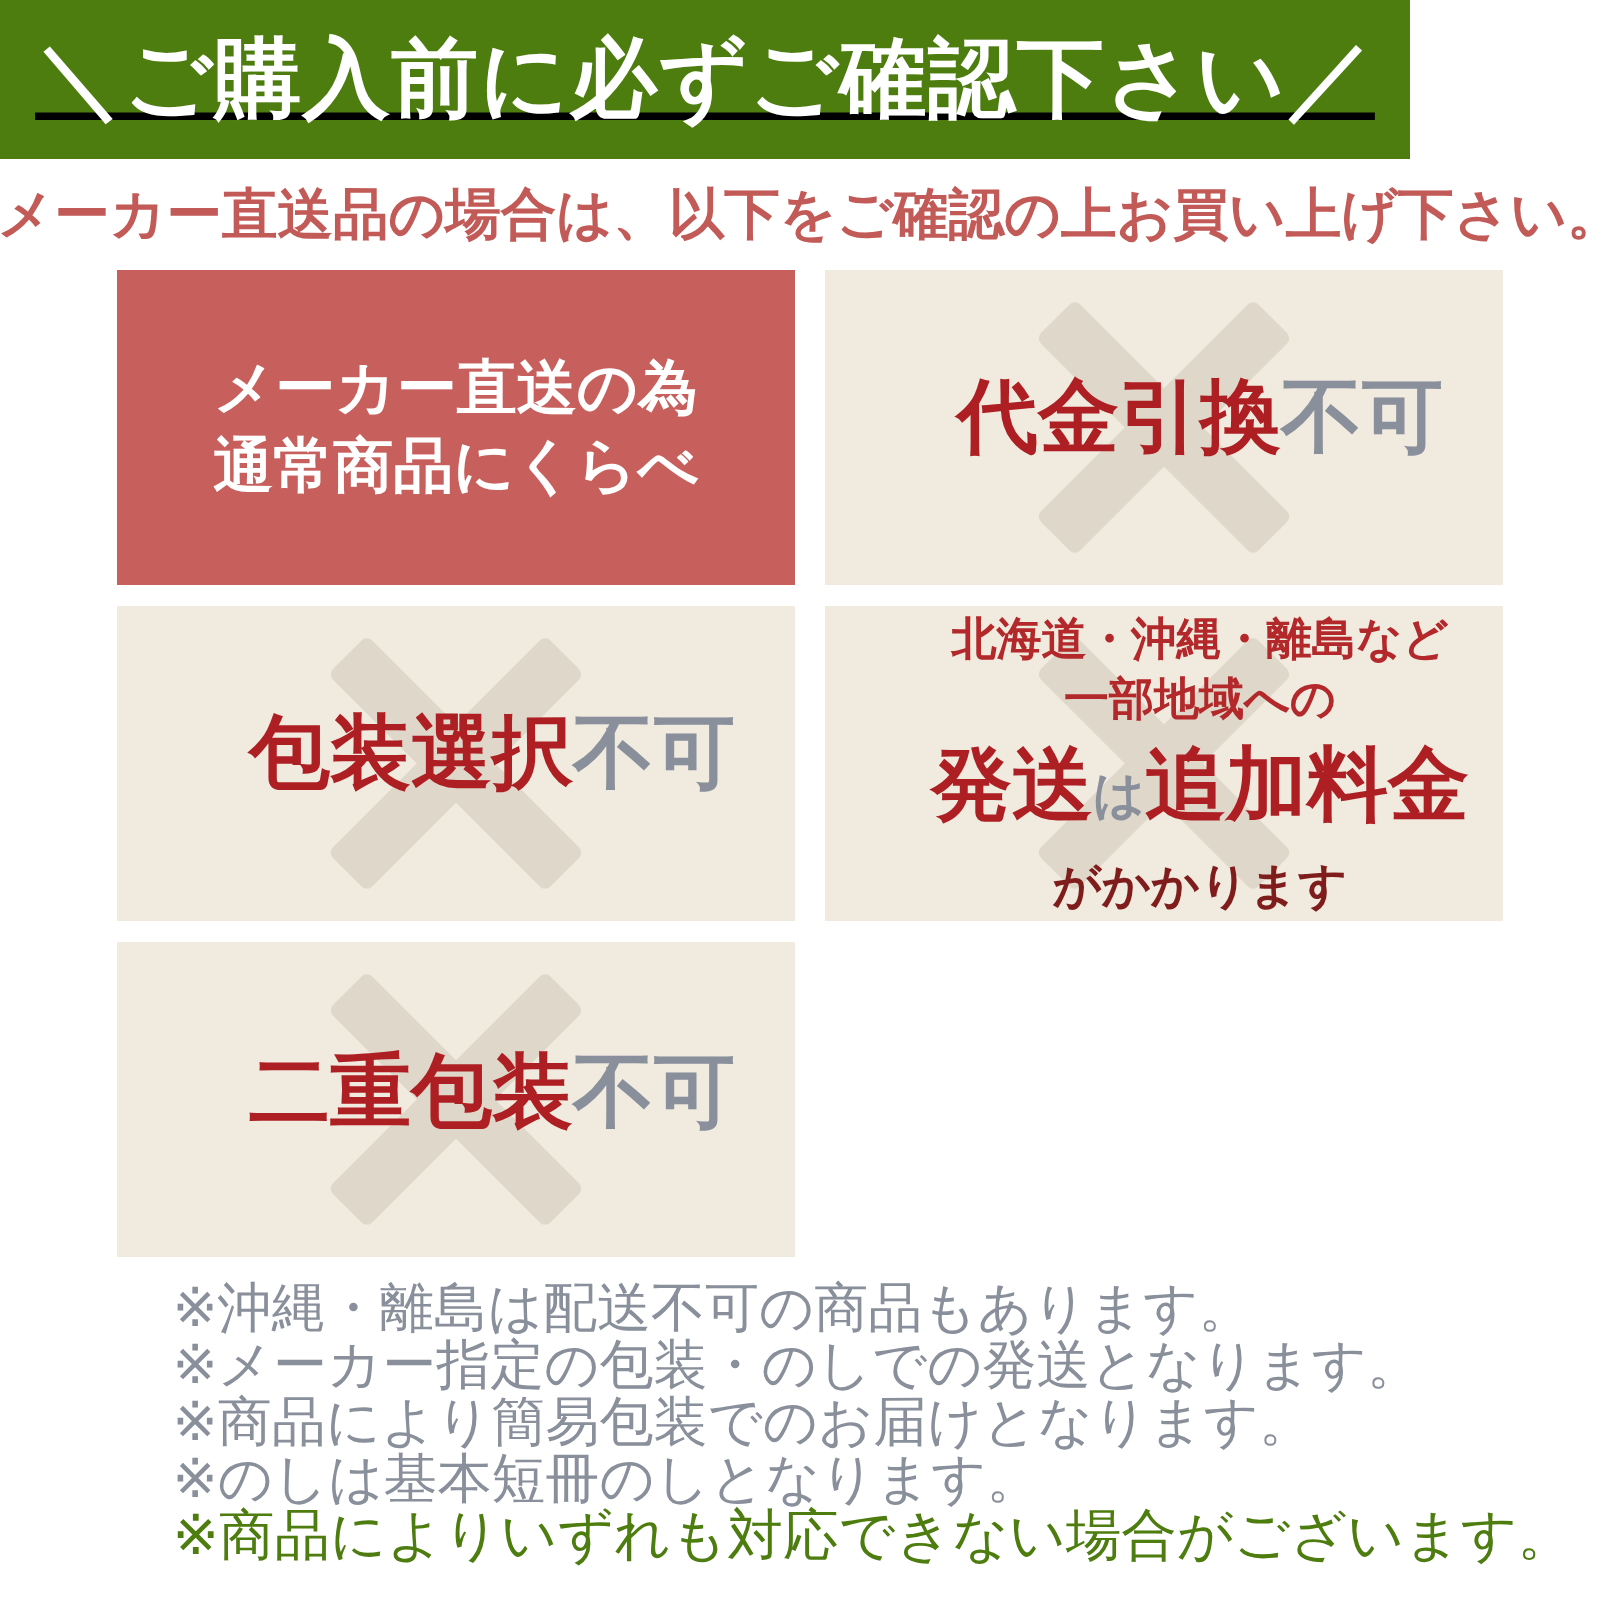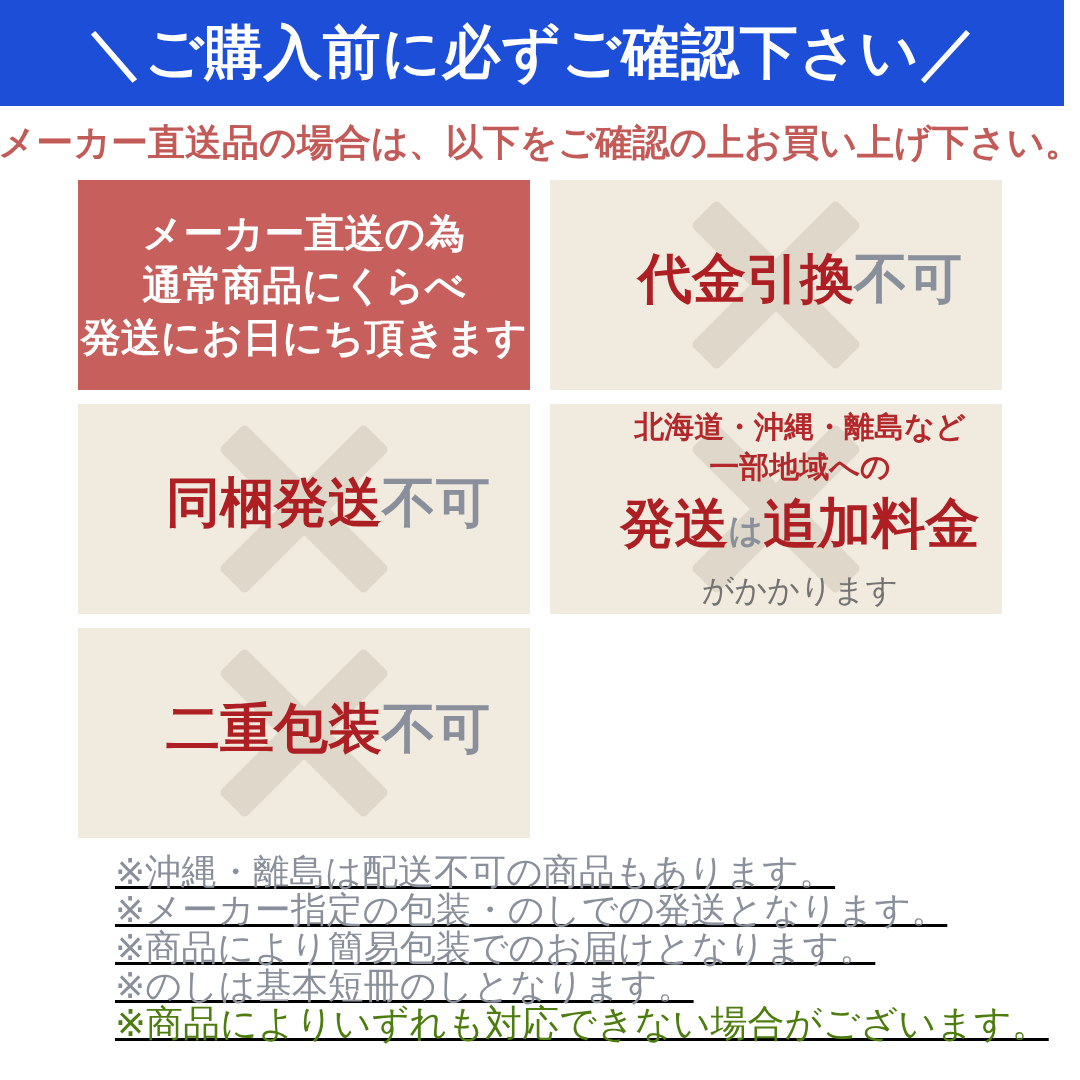--- a/index.html
+++ b/index.html
@@ -1,21 +1,21 @@
 <!DOCTYPE html>
 <html><head>
 <meta charset="utf-8">
 <style>
   * { margin:0; padding:0; box-sizing:border-box; }
   html,body { width:1080px; height:1080px; background:#ffffff;
     font-family:"Liberation Sans","DejaVu Sans",sans-serif; overflow:hidden; }
 
   
-  .banner { width:1064px; height:106px; background:#1d4ed8;
-    display:flex; align-items:center; justify-content:center; }
+  .banner { width:940px; height:106px; background:#4d7c0f;
+    display:flex; align-items:center; justify-content:center;text-decoration:underline; }
   .banner-title { color:#ffffff; font-size:58px; font-weight:bold; letter-spacing:1px; white-space:nowrap; }
 
   
   .subtitle-wrap { width:1080px; height:74px; display:flex; align-items:center; justify-content:center; }
   .subtitle { color:#C25B58; font-size:37px; font-weight:bold; white-space:nowrap; }
 
   
   .grid { width:924px; margin:0 auto; display:grid;
     grid-template-columns:452px 452px; grid-auto-rows:210px;
     column-gap:20px; row-gap:14px; }
@@ -33,25 +33,25 @@
     width:37px; height:205px; background:#DFD8CA; border-radius:5px; }
   .xmark::before { transform:translate(-50%,-50%) rotate(45deg); }
   .xmark::after  { transform:translate(-50%,-50%) rotate(-45deg); }
 
   .white-line { color:#ffffff; font-size:40px; font-weight:bold; line-height:52px; white-space:nowrap; }
   .sub-red { color:#B3282A; font-size:30px; font-weight:bold; line-height:40px; white-space:nowrap; }
   .main-line { white-space:nowrap; line-height:64px; }
   .big-red  { color:#AE1F24; font-size:54px; font-weight:bold; }
   .big-gray { color:#8A909B; font-size:54px; font-weight:bold; }
   .mid-gray { color:#8A909B; font-size:34px; font-weight:bold; }
-  .sub-gray { color:#737373; font-size:32px; font-weight:normal; line-height:42px; white-space:nowrap; }
+  .sub-gray { color:#7f1d1d; font-size:32px; font-weight:bold; line-height:42px; white-space:nowrap; }
   .main-gap { margin-top:4px; }
 
   
-  .notes { margin:15px 0 0 115px;text-decoration:underline; }
+  .notes { margin:15px 0 0 115px; }
   .note { color:#8A909B; font-size:36px; line-height:38px; white-space:nowrap; }
   .note.paren { font-size:30px; padding-left:22px; }
   .note.red { color:#4d7c0f; font-size:37px; }
 </style>
 </head>
 <body>
 
 <div class="banner">
   <div class="banner-title">＼ご購入前に必ずご確認下さい／</div>
 </div>
@@ -59,39 +59,38 @@
 <div class="subtitle-wrap">
   <div class="subtitle">メーカー直送品の場合は、以下をご確認の上お買い上げ下さい。</div>
 </div>
 
 <div class="grid">
 
   <div class="box red-bg">
     <div class="box-content">
       <div class="white-line">メーカー直送の為</div>
       <div class="white-line">通常商品にくらべ</div>
-      <div class="white-line">発送にお日にち頂きます</div>
     </div>
   </div>
 
   <div class="box beige-bg">
     <div class="xmark"></div>
     <div class="box-content">
       <div class="main-line">
         <span class="big-red">代金引換</span><span class="big-gray">不可</span>
       </div>
     </div>
   </div>
 
 
   <div class="box beige-bg">
     <div class="xmark"></div>
     <div class="box-content">
       <div class="main-line">
-        <span class="big-red">同梱発送</span><span class="big-gray">不可</span>
+        <span class="big-red">包装選択</span><span class="big-gray">不可</span>
       </div>
     </div>
   </div>
 
   <div class="box beige-bg">
     <div class="xmark"></div>
     <div class="box-content">
       <div class="sub-red">北海道・沖縄・離島など</div>
       <div class="sub-red">一部地域への</div>
       <div class="main-line main-gap">

